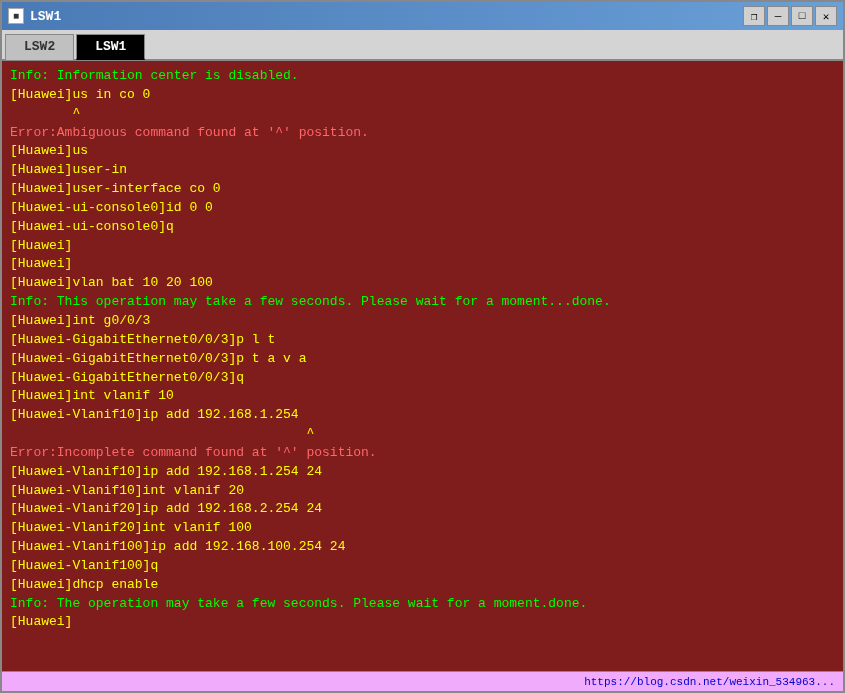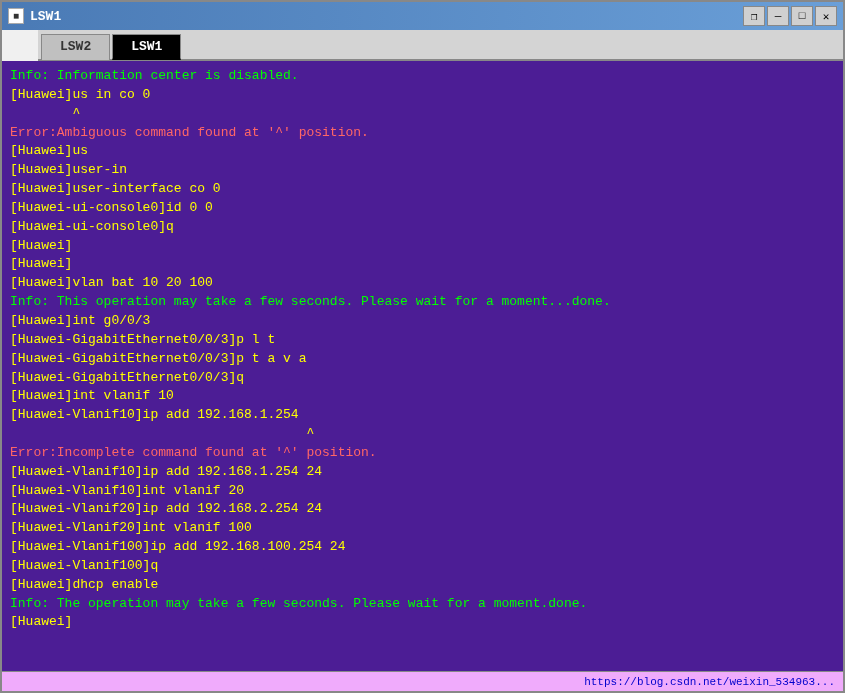--- a/index.html
+++ b/index.html
@@ -73,21 +73,20 @@
       font-size: 11px;
       color: #000;
     }
 
     .tab-bar {
       display: flex;
       background: #d4d4d4;
       border-bottom: 2px solid #888;
       padding: 3px 3px 0 3px;
       gap: 2px;
-      margin-left: 36px;
     }
 
     .tab {
       padding: 4px 18px;
       font-size: 13px;
       font-family: 'Courier New', Courier, monospace;
       font-weight: bold;
       cursor: pointer;
       border: 1px solid #888;
       border-bottom: none;
@@ -98,21 +97,21 @@
     }
 
     .tab.active {
       background: #000;
       color: #fff;
       border-bottom: 2px solid #000;
     }
 
     .terminal-container {
       flex: 1;
-      background: #4c1d95;
+      background: #7f1d1d;
       display: flex;
       position: relative;
       overflow: hidden;
     }
 
     .terminal-content {
       flex: 1;
       padding: 6px 8px;
       overflow-y: scroll;
       color: #ffff00;

